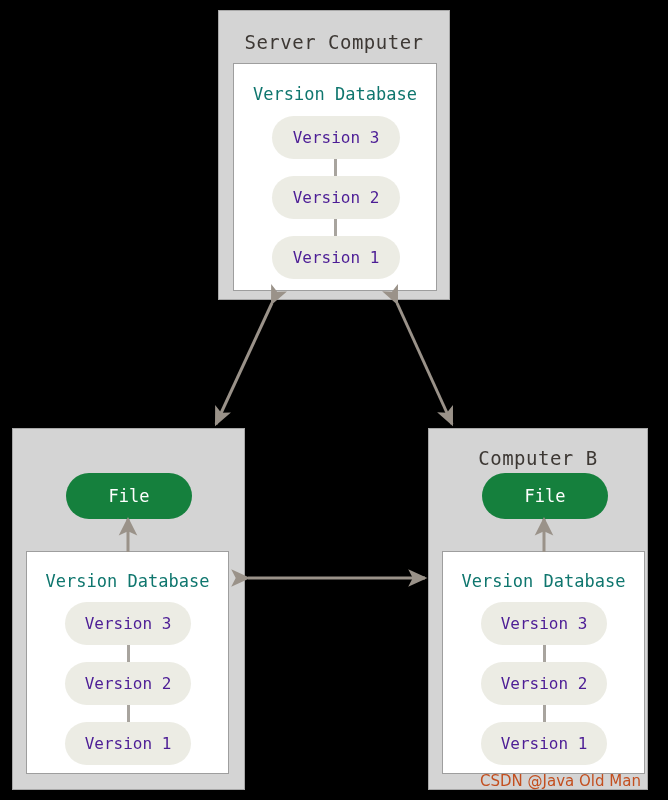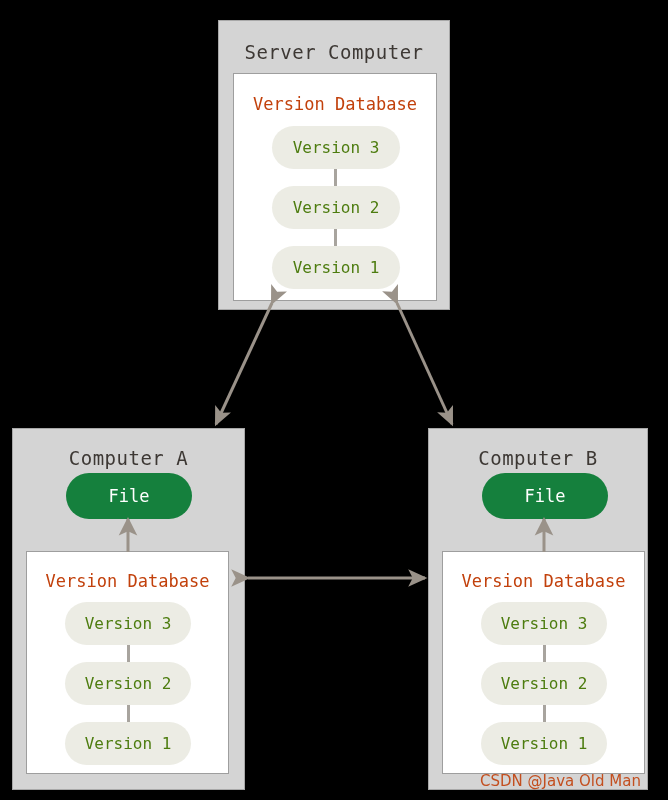--- a/index.html
+++ b/index.html
@@ -8,47 +8,47 @@
   .stage{position:absolute;left:0;top:0;width:668px;height:800px;}
 
   
   .panel{position:absolute;background:#d4d4d4;border:1px solid #a8a8a8;box-sizing:border-box;}
   .panel-title{position:absolute;left:0;right:0;text-align:center;
                font-size:19px;color:#3d3834;letter-spacing:.5px;white-space:nowrap;}
 
   
   .dbbox{position:absolute;background:#ffffff;border:1px solid #9e9e9e;box-sizing:border-box;}
   .db-title{position:absolute;left:0;right:0;text-align:center;
-            font-size:17px;color:#c2410c;white-space:nowrap;}
+            font-size:17px;color:#0f766e;white-space:nowrap;}
 
   
   .pill{position:absolute;background:#ecece4;border-radius:22px;
         display:flex;align-items:center;justify-content:center;
-        font-size:16px;color:#4d7c0f;box-sizing:border-box;}
+        font-size:16px;color:#4c1d95;box-sizing:border-box;}
   .filepill{position:absolute;background:#15803d;border-radius:24px;
         display:flex;align-items:center;justify-content:center;
         font-size:17px;color:#ffffff;box-sizing:border-box;}
 
   
   .vlink{position:absolute;width:3px;background:#a8a49e;}
 
   
   .arrows{position:absolute;left:0;top:0;width:668px;height:800px;pointer-events:none;}
 
   
   .watermark{position:absolute;font-size:15px;color:#c2410c;
              font-family:"DejaVu Sans","Liberation Sans",sans-serif;
              white-space:nowrap;opacity:.9;}
 </style>
 </head>
 <body>
 
 <div class="stage">
 
-  <div class="panel" style="left:218px;top:20px;width:232px;height:290px;">
+  <div class="panel" style="left:218px;top:10px;width:232px;height:290px;">
     <div class="panel-title" style="top:20px;">Server Computer</div>
 
     <div class="dbbox" style="left:14px;top:52px;width:204px;height:228px;">
       <div class="db-title" style="top:20px;">Version Database</div>
 
       <div class="vlink" style="left:100px;top:93px;height:22px;"></div>
       <div class="vlink" style="left:100px;top:153px;height:22px;"></div>
 
       <div class="pill" style="left:38px;top:52px;width:128px;height:43px;">
         <span>Version 3</span>
@@ -56,21 +56,20 @@
       <div class="pill" style="left:38px;top:112px;width:128px;height:43px;">
         <span>Version 2</span>
       </div>
       <div class="pill" style="left:38px;top:172px;width:128px;height:43px;">
         <span>Version 1</span>
       </div>
     </div>
   </div>
 
   <div class="panel" style="left:12px;top:428px;width:233px;height:362px;">
-    <div class="panel-title" style="top:18px;">Computer A</div>
 
     <div class="filepill" style="left:53px;top:44px;width:126px;height:46px;">
       <span>File</span>
     </div>
 
     <div class="dbbox" style="left:13px;top:122px;width:203px;height:223px;">
       <div class="db-title" style="top:19px;">Version Database</div>
 
       <div class="vlink" style="left:100px;top:92px;height:20px;"></div>
       <div class="vlink" style="left:100px;top:152px;height:20px;"></div>

